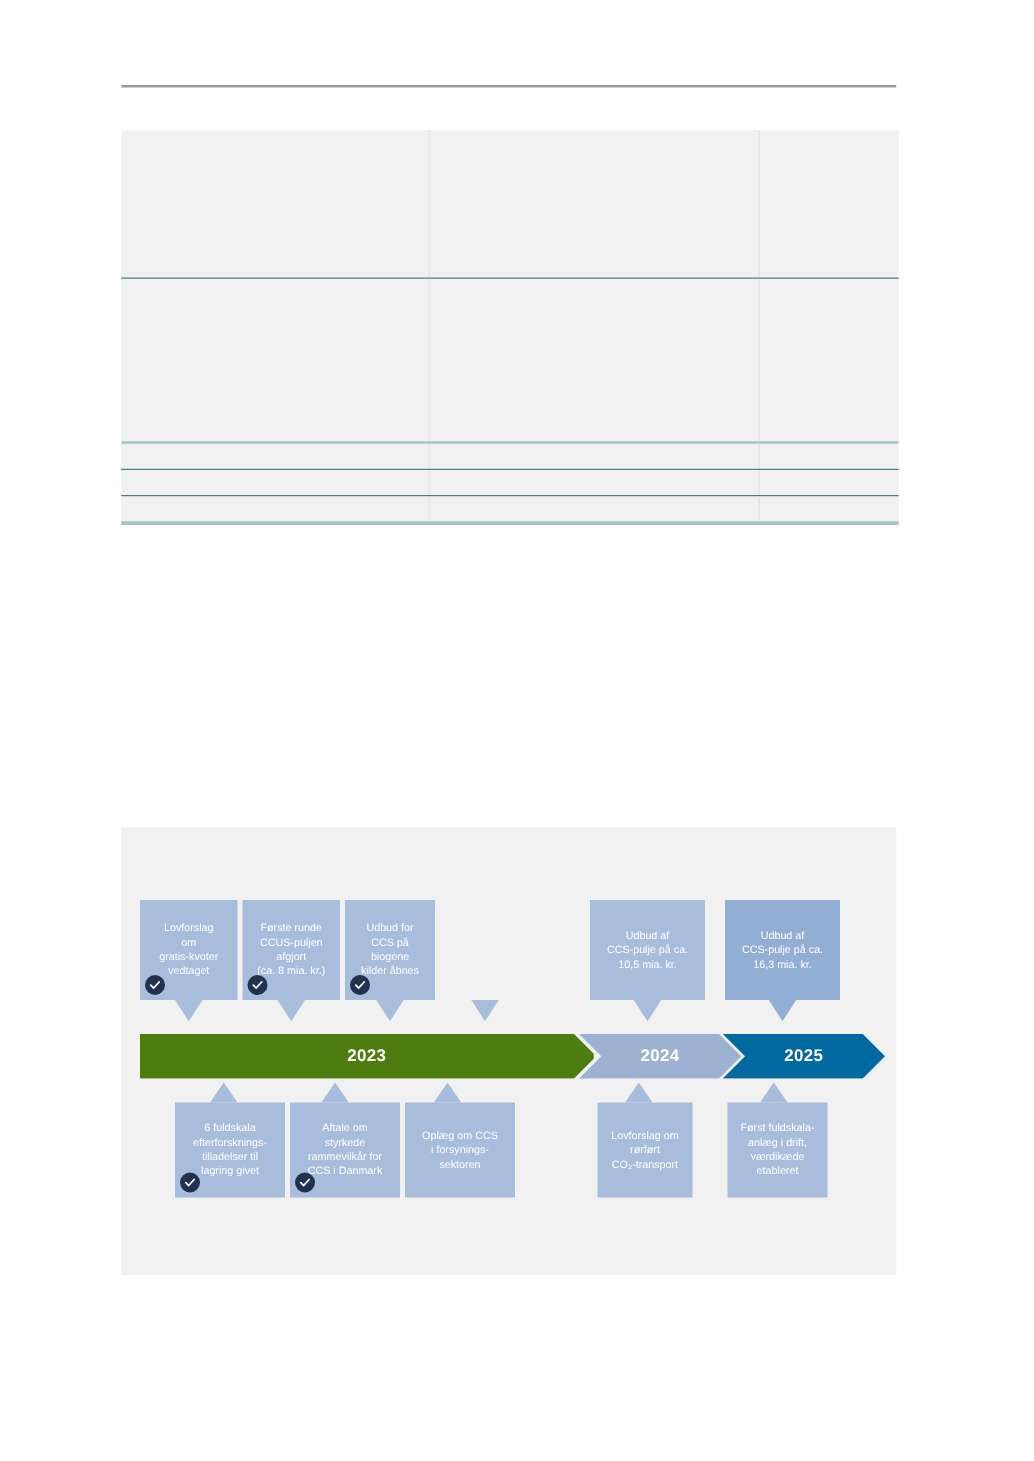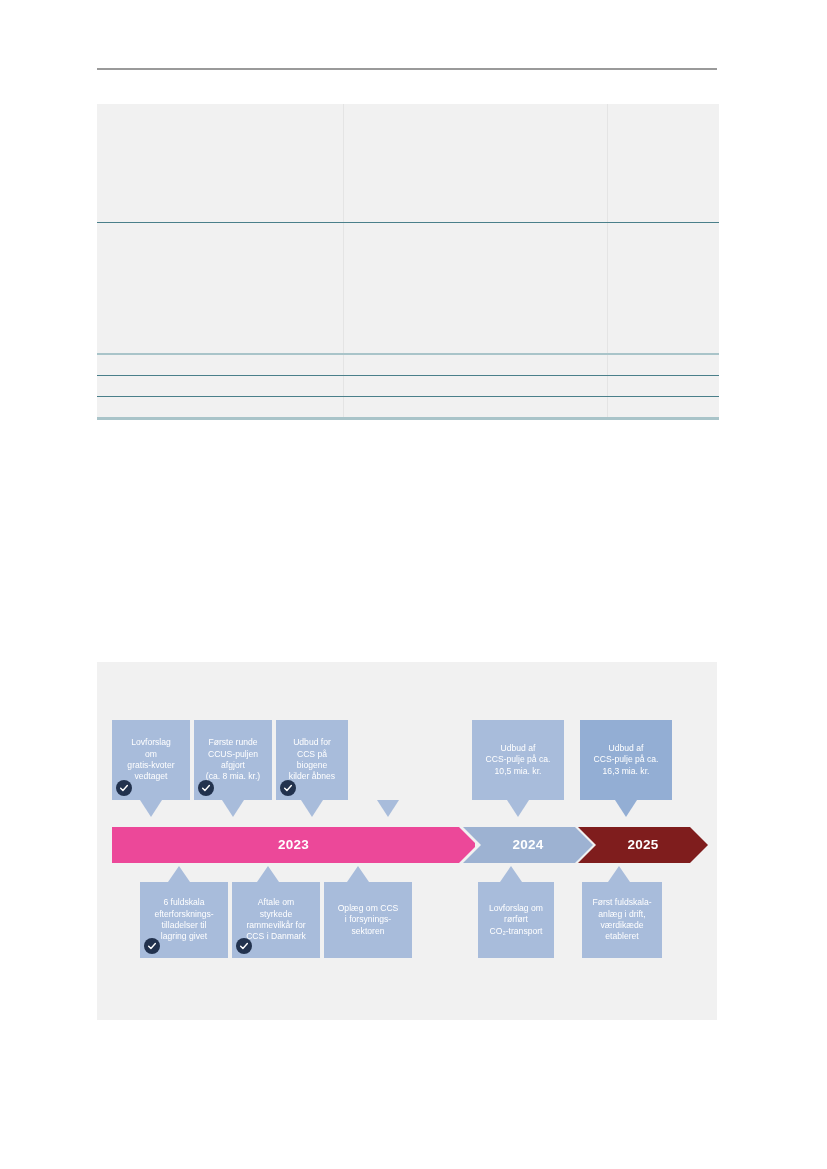--- a/index.html
+++ b/index.html
@@ -99,29 +99,29 @@
   .bar{
     position:absolute;left:112px;top:827px;width:580px;height:36px;
   }
   .seg{
     position:absolute;top:0;height:36px;
     display:flex;align-items:center;justify-content:center;
     color:#ffffff;font-size:13.5px;font-weight:bold;letter-spacing:.3px;
   }
   .seg span{position:relative;top:-1px;}
   .seg-2023{
-    left:0;width:363px;background:#ec4899;
+    left:0;width:363px;background:#4d7c0f;
     clip-path:polygon(0 0,347px 0,365px 50%,347px 100%,0 100%);
   }
   .seg-2024{
     left:351px;width:130px;background:#9db2d2;
     clip-path:polygon(0 0,112px 0,130px 50%,112px 100%,0 100%,18px 50%);
   }
   .seg-2025{
-    left:466px;width:130px;background:#7f1d1d;
+    left:466px;width:130px;background:#0369a1;
     clip-path:polygon(0 0,112px 0,130px 50%,112px 100%,0 100%,18px 50%);
   }
 </style>
 </head>
 <body>
 
 <div class="top-rule"></div>
 
 <table class="doc-table">
   <tbody>

